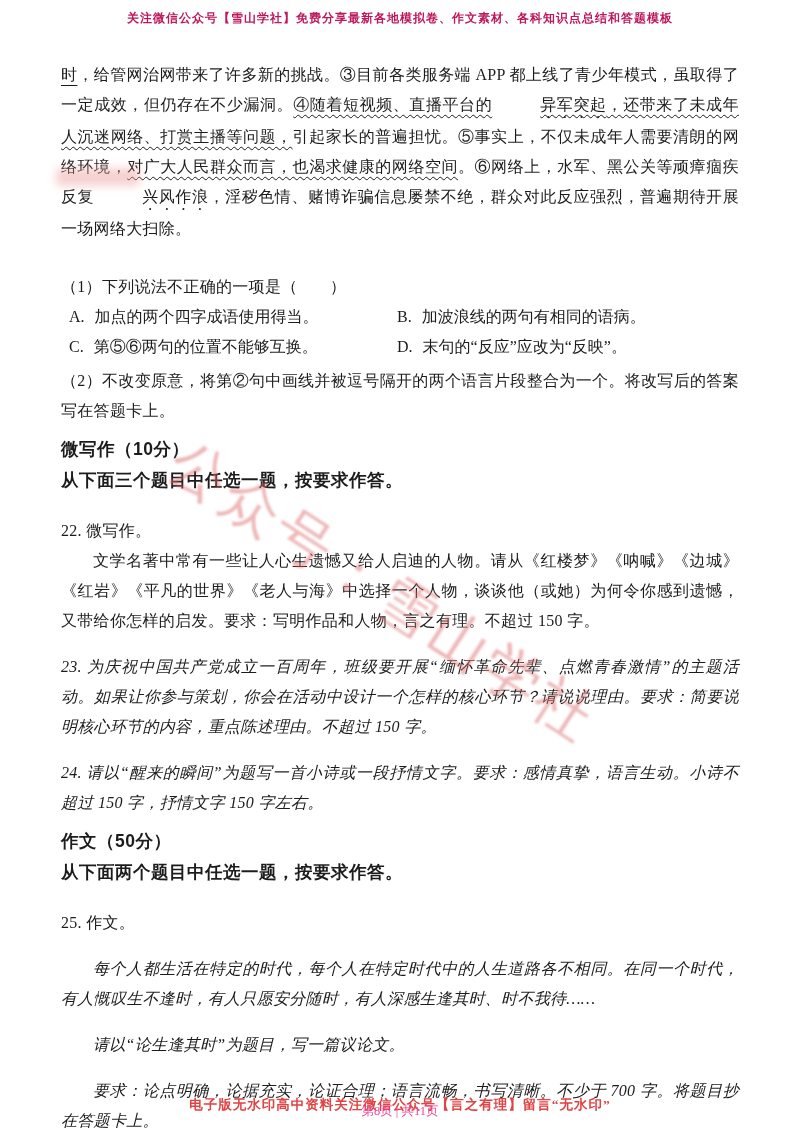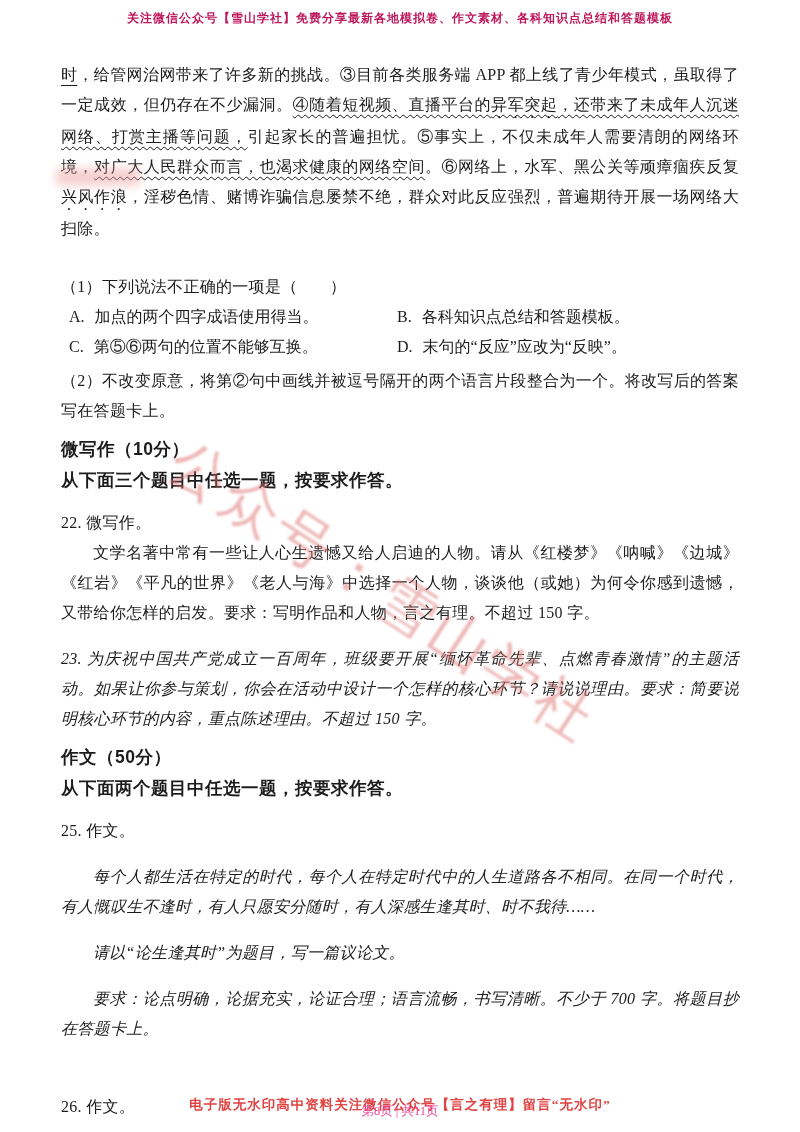--- a/index.html
+++ b/index.html
@@ -41,20 +41,21 @@
   .seg-wavy,.seg-wavy-dots{
     text-decoration:underline wavy;
     text-decoration-thickness:.9px;
     text-underline-offset:4px;
   }
   .seg-dots,.seg-wavy-dots{
     -webkit-text-emphasis:filled dot;
     -webkit-text-emphasis-position:under;
     text-emphasis:filled dot;
     text-emphasis-position:under right;
+    padding-left:48px;
   }
 
   .q1{margin-top:28px;}
   .options-row{
     display:flex;
     font-size:16px;line-height:30px;
     padding-left:8px;
   }
   .option{display:flex;}
   .option .opt-label{margin-right:10px;}
@@ -65,21 +66,21 @@
 
   h3.section-title,h3.section-instruction{
     margin:0;
     font-family:"Liberation Sans","DejaVu Sans",sans-serif;
     font-weight:bold;
     font-size:17.5px;line-height:31px;
     letter-spacing:.5px;
   }
   h3.section-title{margin-top:8px;}
 
-  .item-label{font-size:16px;line-height:30px;margin-top:12px;}
+  .item-label{font-size:16px;line-height:30px;margin-top:20px;}
   .item-text{margin-top:0;}
   .mt4{margin-top:16px;font-style:italic;}
   .q26{margin-top:48px;}
 
   
   .wm-diagonal{
     position:absolute;left:196px;top:424px;
     font-size:58px;
     font-family:"Liberation Sans","DejaVu Sans",sans-serif;
     color:rgba(222,112,112,0.5);
@@ -132,21 +133,21 @@
 
     <p class="body-text q1">（1）下列说法不正确的一项是（　　）</p>
 
     <div class="options-row">
       <div class="option option-left">
         <span class="opt-label">A.</span>
         <span>加点的两个四字成语使用得当。</span>
       </div>
       <div class="option option-right">
         <span class="opt-label">B.</span>
-        <span>各科知识点总结和答题模板。</span>
+        <span>加波浪线的两句有相同的语病。</span>
       </div>
     </div>
     <div class="options-row">
       <div class="option option-left">
         <span class="opt-label">C.</span>
         <span>第⑤⑥两句的位置不能够互换。</span>
       </div>
       <div class="option option-right">
         <span class="opt-label">D.</span>
         <span>末句的“反应”应改为“反映”。</span>
@@ -156,20 +157,21 @@
     <p class="body-text q2">（2）不改变原意，将第②句中画线并被逗号隔开的两个语言片段整合为一个。将改写后的答案写在答题卡上。</p>
 
     <h3 class="section-title">微写作（10分）</h3>
     <h3 class="section-instruction">从下面三个题目中任选一题，按要求作答。</h3>
 
     <p class="body-text item-label">22. 微写作。</p>
     <p class="body-text indent item-text">文学名著中常有一些让人心生遗憾又给人启迪的人物。请从《红楼梦》《呐喊》《边城》《红岩》《平凡的世界》《老人与海》中选择一个人物，谈谈他（或她）为何令你感到遗憾，又带给你怎样的启发。要求：写明作品和人物，言之有理。不超过 150 字。</p>
 
     <p class="body-text mt4">23. 为庆祝中国共产党成立一百周年，班级要开展“缅怀革命先辈、点燃青春激情”的主题活动。如果让你参与策划，你会在活动中设计一个怎样的核心环节？请说说理由。要求：简要说明核心环节的内容，重点陈述理由。不超过 150 字。</p>
 
+    <p class="body-text mt4">24. 请以“醒来的瞬间”为题写一首小诗或一段抒情文字。要求：感情真挚，语言生动。小诗不超过 150 字，抒情文字 150 字左右。</p>
 
     <h3 class="section-title">作文（50分）</h3>
     <h3 class="section-instruction">从下面两个题目中任选一题，按要求作答。</h3>
 
     <p class="body-text item-label">25. 作文。</p>
     <p class="body-text indent kai mt4">每个人都生活在特定的时代，每个人在特定时代中的人生道路各不相同。在同一个时代，有人慨叹生不逢时，有人只愿安分随时，有人深感生逢其时、时不我待……</p>
     <p class="body-text indent mt4">请以“论生逢其时”为题目，写一篇议论文。</p>
     <p class="body-text indent mt4">要求：论点明确，论据充实，论证合理；语言流畅，书写清晰。不少于 700 字。将题目抄在答题卡上。</p>
 
     <p class="body-text q26">26. 作文。</p>

